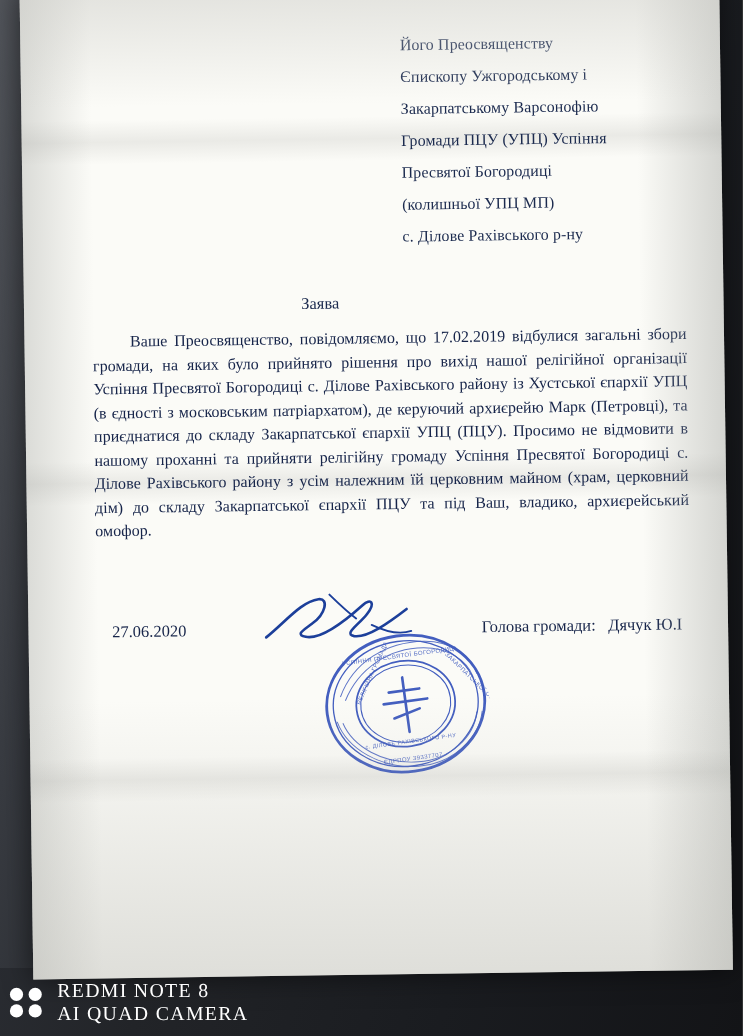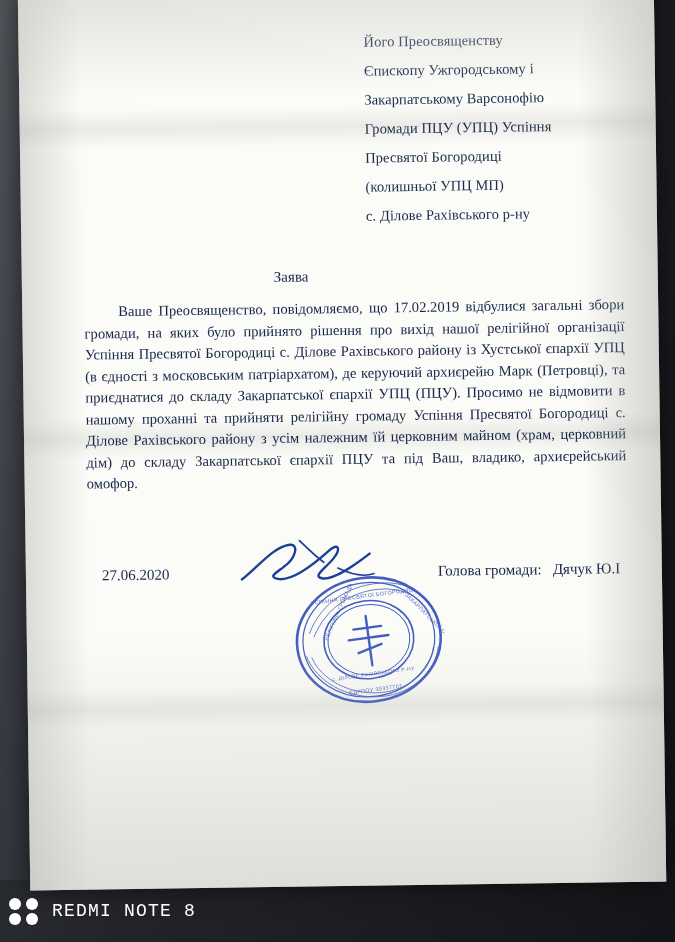--- a/index.html
+++ b/index.html
@@ -139,21 +139,21 @@
     position: absolute;
     left: 0;
     bottom: 0;
     width: 609px;
     height: 62px;
     display: flex;
     align-items: center;
     padding-left: 8px;
     box-sizing: border-box;
     color: #ffffff;
-    font-family: Liberation Mono, monospace;
+    font-family: Liberation Serif, serif;
   }
   .wm-logo {
     width: 34px;
     height: 34px;
     margin-right: 10px;
     position: relative;
     flex: none;
   }
   .wm-dot {
     position: absolute;
@@ -262,15 +262,16 @@
 
   <div class="watermark">
     <div class="wm-logo">
       <span class="wm-dot" style="left:1px;  top:4px;  width:12px; height:12px;"></span>
       <span class="wm-dot" style="left:18px; top:4px;  width:12px; height:12px;"></span>
       <span class="wm-dot" style="left:1px;  top:19px; width:12px; height:12px;"></span>
       <span class="wm-dot" style="left:18px; top:19px; width:12px; height:12px;"></span>
     </div>
     <div class="wm-text">
       <div class="wm-line1">REDMI NOTE 8</div>
+      <div class="wm-line2">AI QUAD CAMERA</div>
     </div>
   </div>
 </div>
 
 </body></html>

